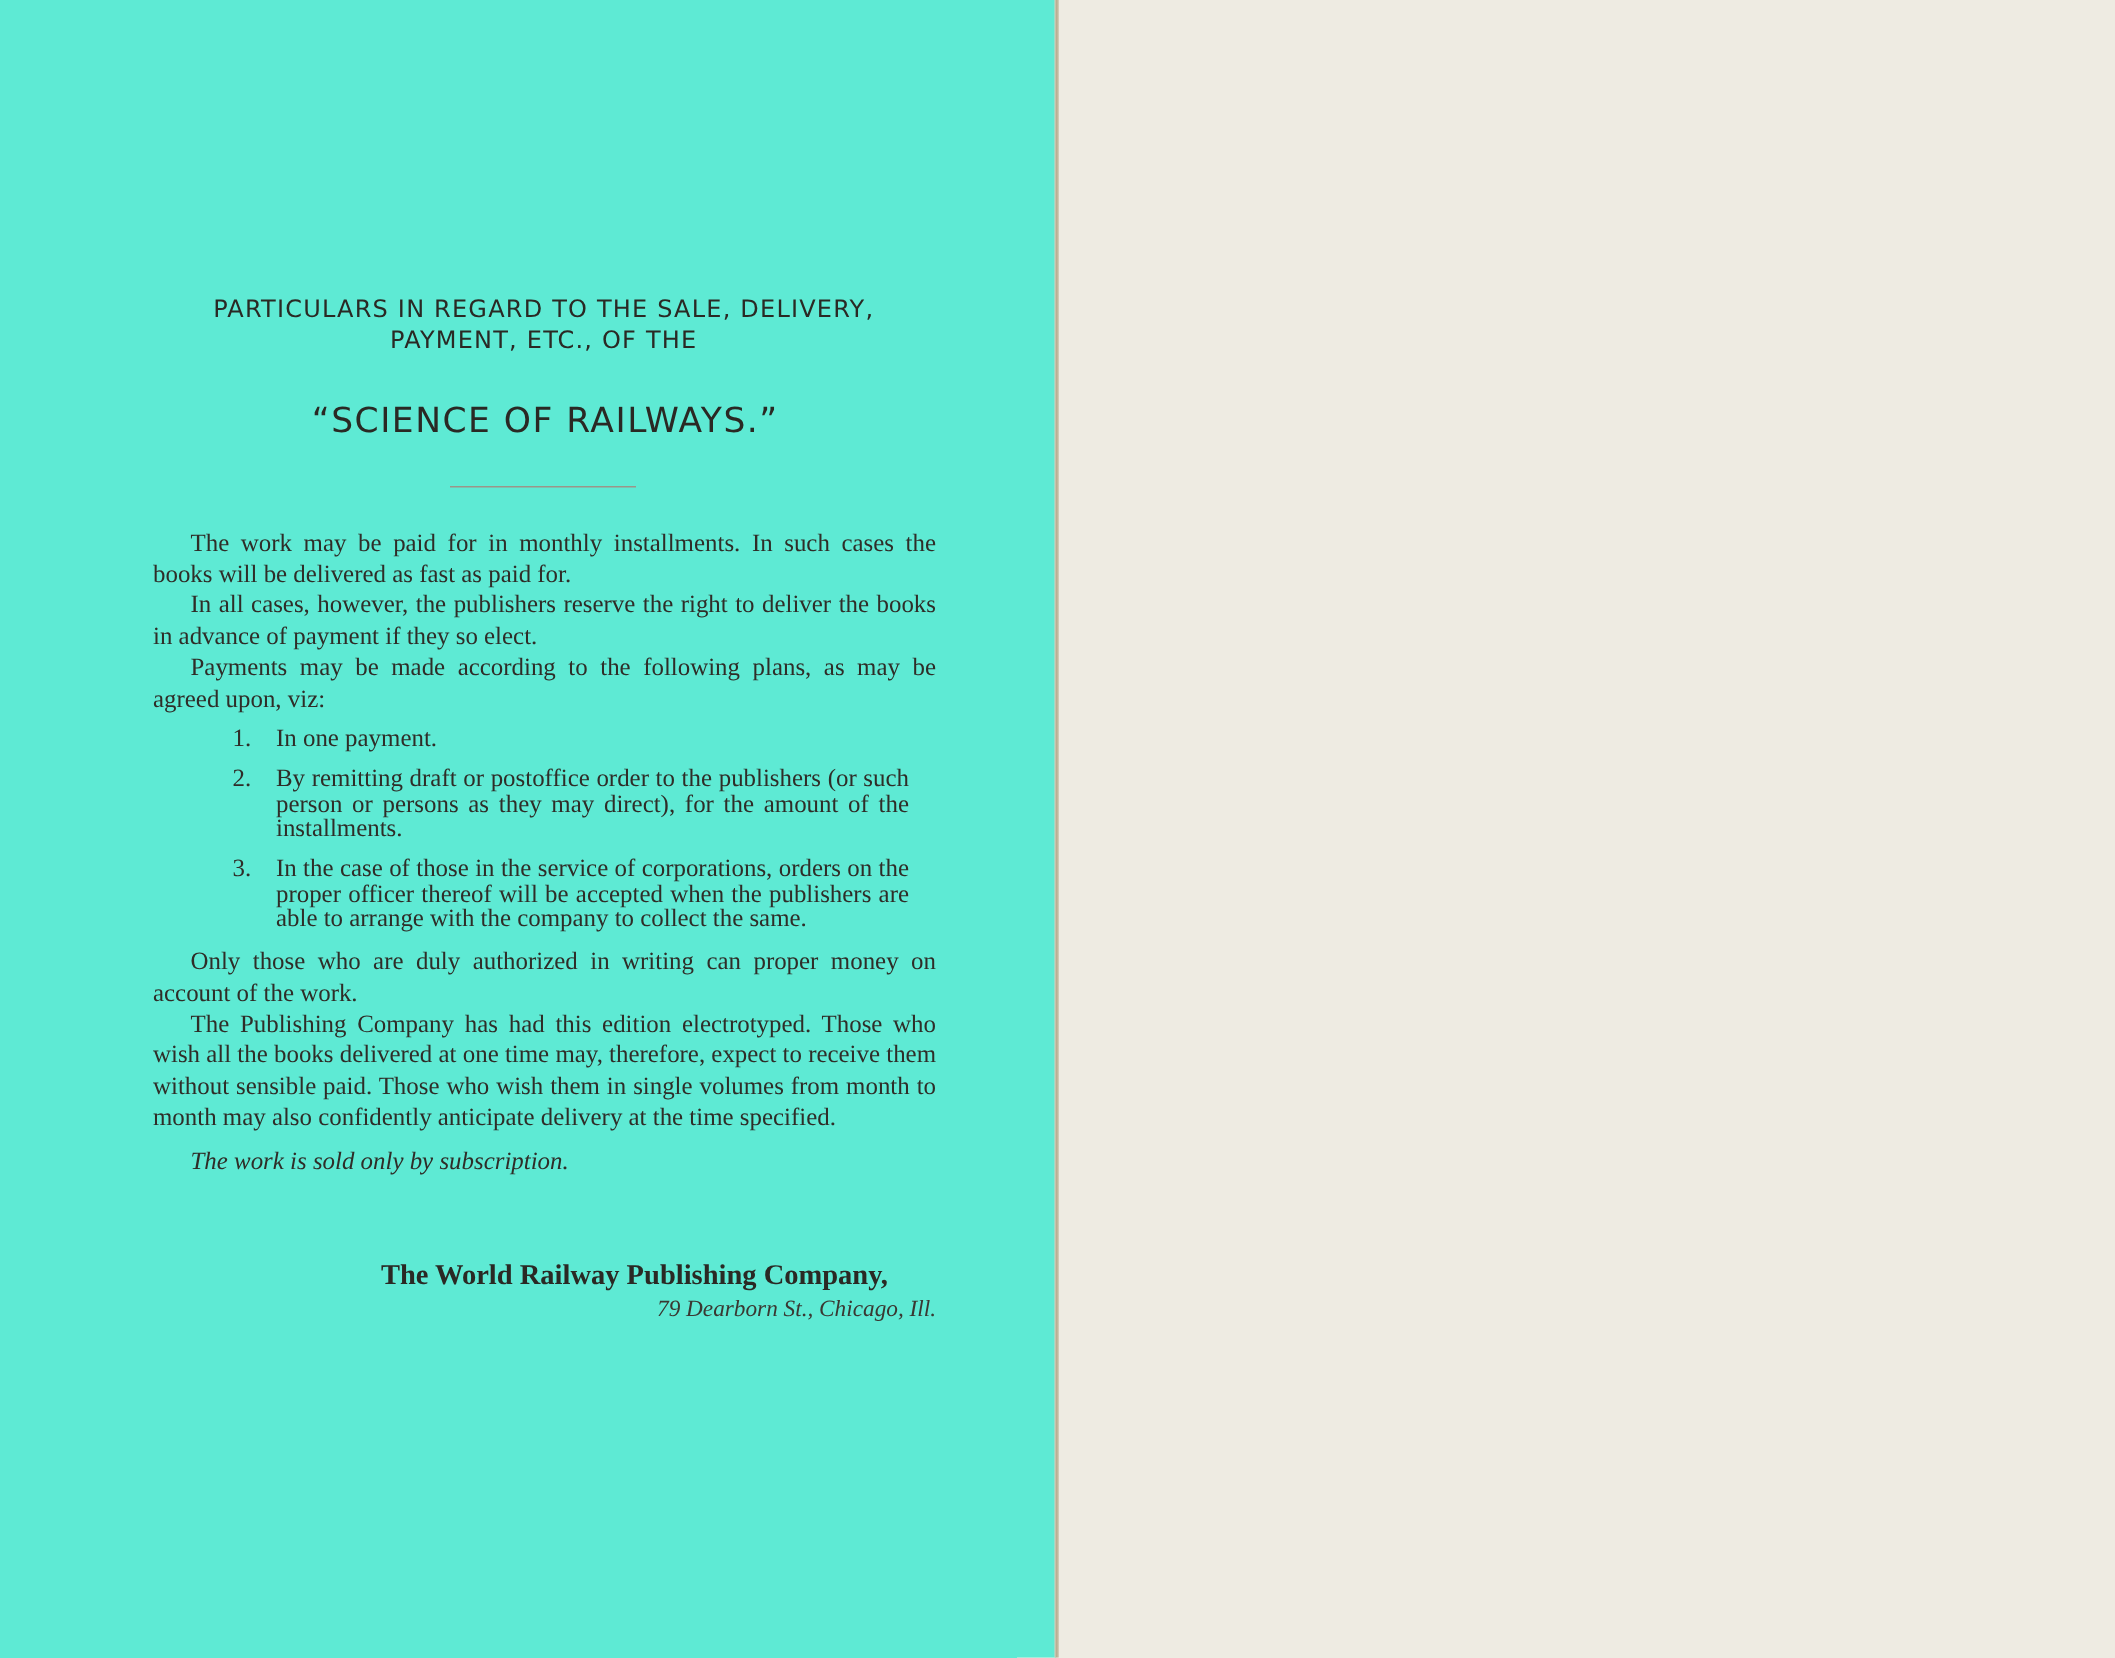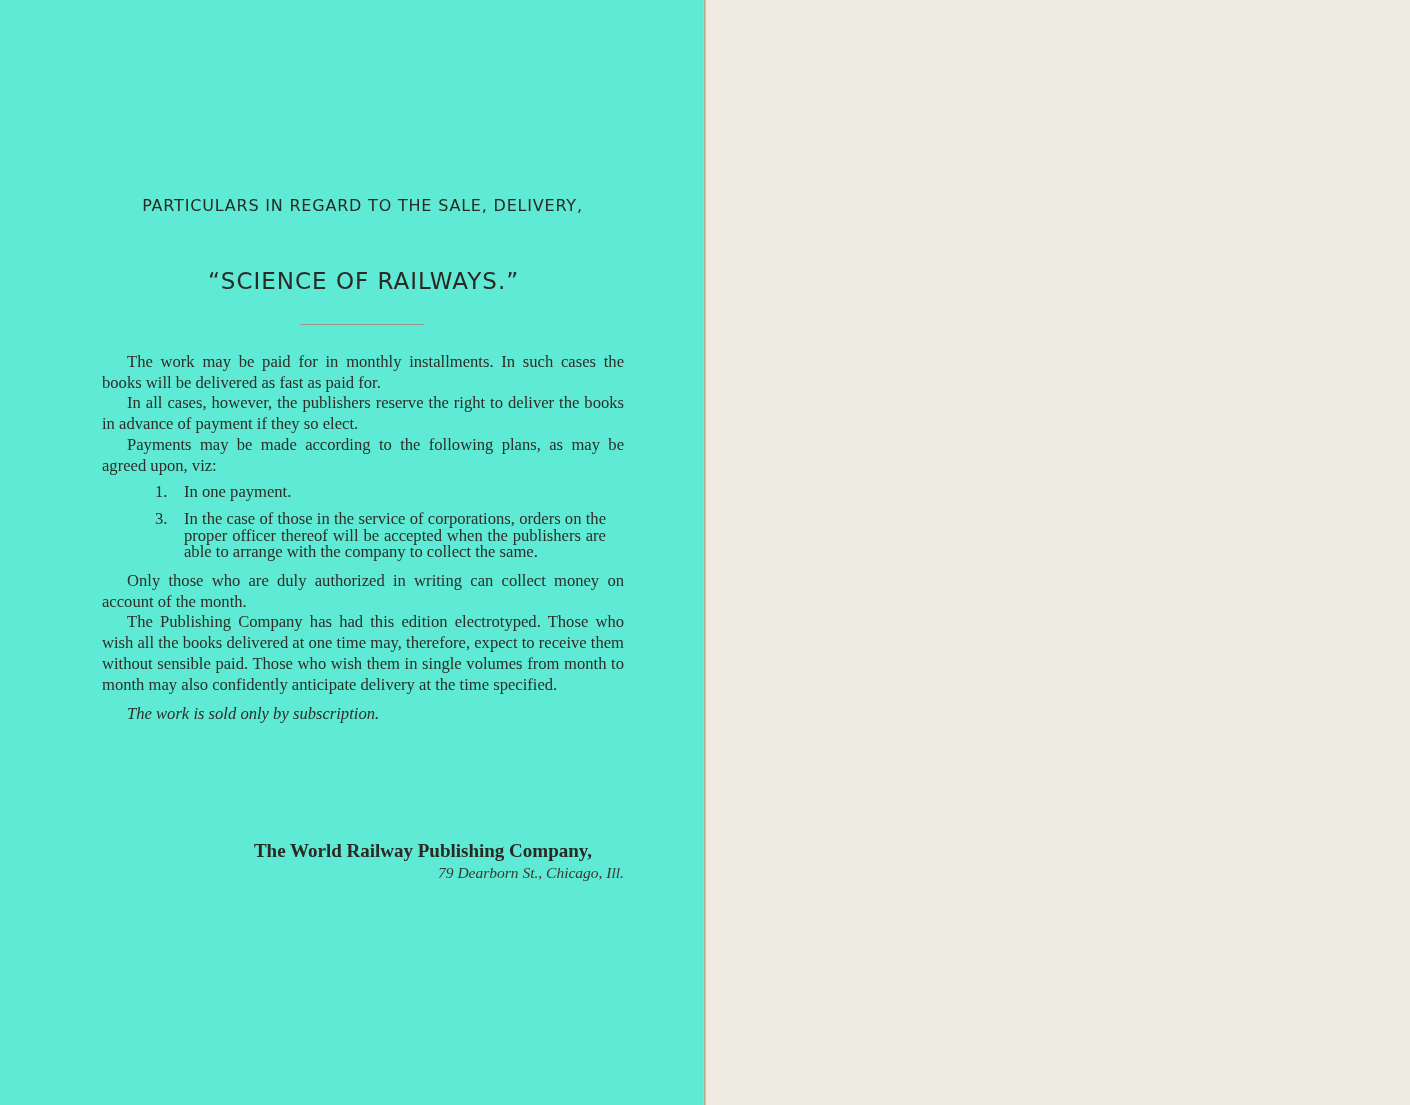--- a/index.html
+++ b/index.html
@@ -71,33 +71,35 @@
     font-family:"Liberation Serif", serif;
     font-size:15.5px; font-style:italic; color:#3a3832;
   }
 </style>
 </head>
 <body>
 
 <div class="page-left">
   <div class="heading">
     <div>PARTICULARS IN REGARD TO THE SALE, DELIVERY,</div>
+    <div>PAYMENT, ETC., OF THE</div>
   </div>
   <div class="title">“SCIENCE OF RAILWAYS.”</div>
   <div class="rule"></div>
 
   <div class="body-text">
     <p>The work may be paid for in monthly installments.  In such cases the books will be delivered as fast as paid for.</p>
     <p>In all cases, however, the publishers reserve the right to deliver the books in advance of payment if they so elect.</p>
     <p>Payments may be made according to the following plans, as may be agreed upon, viz:</p>
     <ul class="list">
       <li><span class="num">1.</span><span>In one payment.</span></li>
+      <li><span class="num">2.</span><span>By remitting draft or postoffice order to the publishers (or such person or persons as they may direct), for the amount of the installments.</span></li>
       <li><span class="num">3.</span><span>In the case of those in the service of corporations, orders on the proper officer thereof will be accepted when the publishers are able to arrange with the company to collect the same.</span></li>
     </ul>
-    <p>Only those who are duly authorized in writing can collect money on account of the month.</p>
+    <p>Only those who are duly authorized in writing can proper money on account of the work.</p>
     <p>The Publishing Company has had this edition electrotyped. Those who wish all the books delivered at one time may, therefore, expect to receive them without sensible paid.  Those who wish them in single volumes from month to month may also confidently anticipate delivery at the time specified.</p>
     <p class="sold">The work is sold only by subscription.</p>
   </div>
 
   <div class="company">The World Railway Publishing Company,</div>
   <div class="address">79 Dearborn St., Chicago, Ill.</div>
 </div>
 
 <div class="gutter"></div>
 <div class="page-right"></div>

